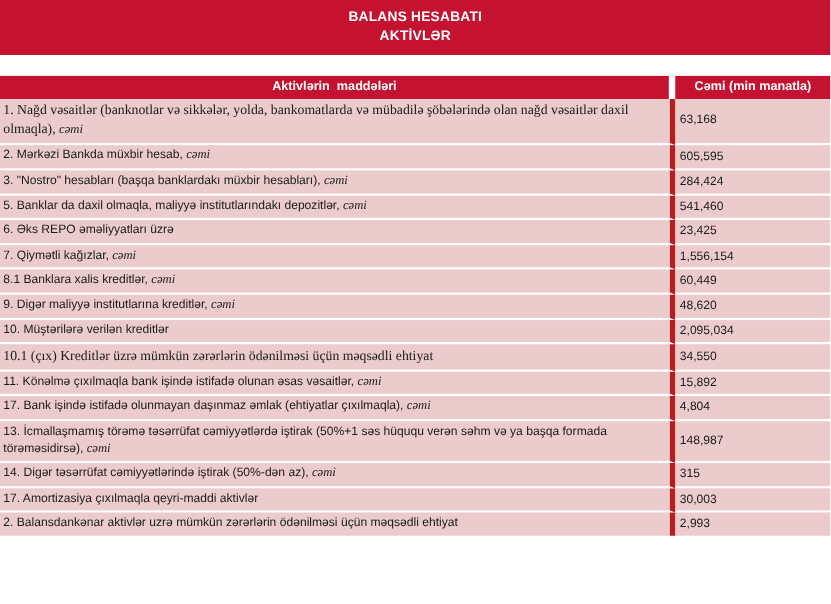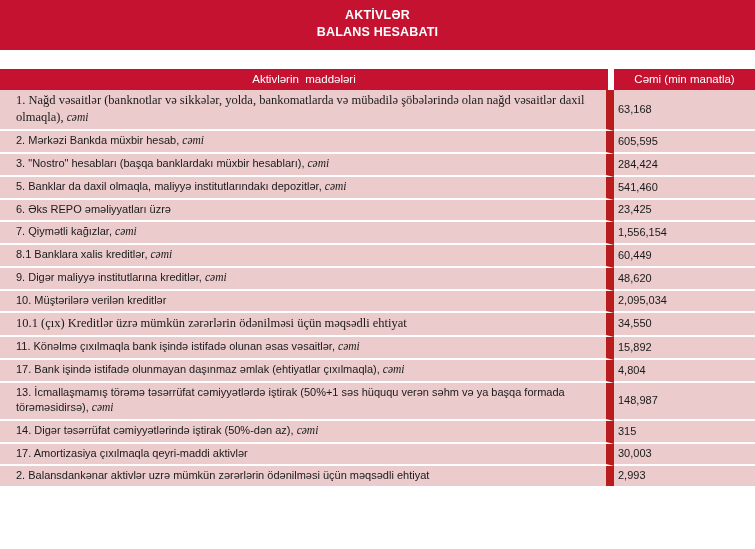--- a/index.html
+++ b/index.html
@@ -49,40 +49,40 @@
     table-layout: fixed;
   }
 
   .tbl col.c-desc { width: 614px; }
   .tbl col.c-val  { width: 141px; }
 
   thead th {
     background: #C41230;
     color: #ffffff;
     font-size: 11.5px;
-    font-weight: normal;
+    font-weight: bold;
     padding: 4px 0 5px 0;
     text-align: center;
     vertical-align: middle;
     white-space: pre;
   }
   thead th.h-desc { border-right: 6px solid #ffffff; }
 
   tbody td {
     background: #EBCBCC;
     font-size: 11px;
     color: #1a1a1a;
     vertical-align: middle;
     border-bottom: 2px solid #ffffff;
   }
   tbody td.desc {
-    padding: 2px 6px 3px 16px;
+    padding: 2px 6px 3px 3px;
     text-align: left;
     line-height: 1.38;
-    border-right: 8px solid #b91c1c;
+    border-right: 5px solid #b91c1c;
   }
   tbody td.val {
     padding: 2px 20px 3px 4px;
     text-align: left;
     white-space: nowrap;
   }
 
   tbody tr:last-child td { border-bottom: none; }
 
   
@@ -97,22 +97,22 @@
   }
 
   .nowrapnum { font-variant-numeric: tabular-nums; }
 </style>
 </head>
 <body>
 
 <div class="page">
 
   <div class="title-banner">
+    <div class="title-line">BALANS HESABATI</div>
     <div class="title-line">AKTİVLƏR</div>
-    <div class="title-line">BALANS HESABATI</div>
   </div>
 
   <div class="gap"></div>
 
   <table class="tbl">
     <colgroup>
       <col class="c-desc">
       <col class="c-val">
     </colgroup>
     <thead>

